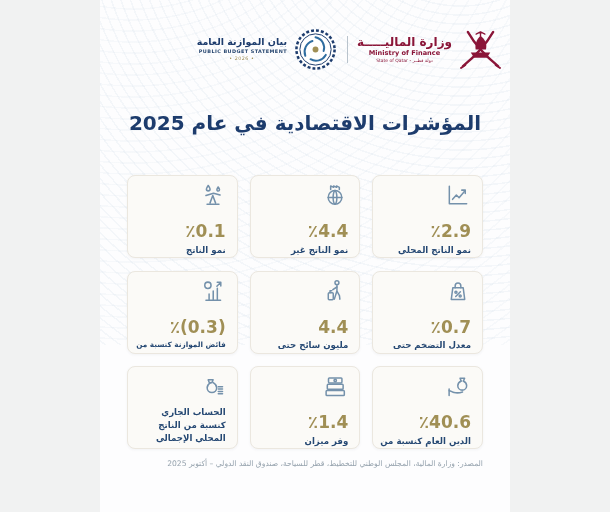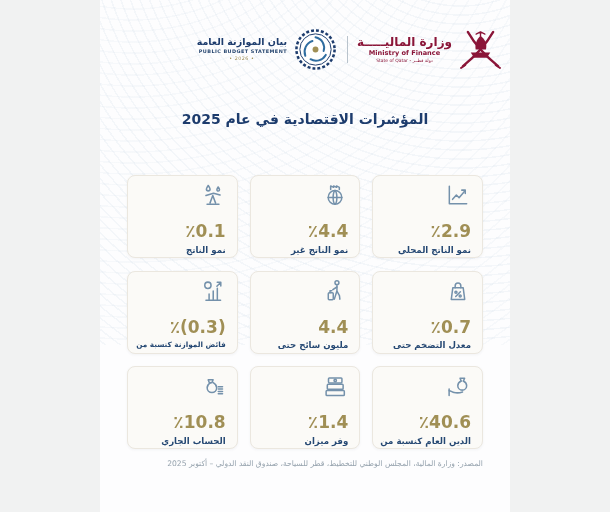--- a/index.html
+++ b/index.html
@@ -30,21 +30,21 @@
   .logo-sep{width:1px;height:27px;background:#b9c3cc;margin:0 3px;}
   .moft-text{text-align:center;line-height:1.1;color:#8a1538;}
   .moft-ar{font-size:12px;font-weight:bold;}
   .moft-en{font-size:6.6px;font-weight:bold;margin-top:1px;}
   .moft-sub{font-size:4.5px;margin-top:1.5px;}
   .emblem{display:block;}
   
   .title{
     position:absolute;top:111px;left:0;right:0;
     text-align:center;direction:rtl;
-    font-size:14px;font-weight:bold;color:#1d3c6d;
+    font-size:20px;font-weight:bold;color:#1d3c6d;
   }
   
   .grid{
     position:absolute;top:175px;left:27px;right:27px;
     display:grid;grid-template-columns:repeat(3,1fr);
     grid-auto-rows:83px;gap:12.5px 12px;direction:rtl;
   }
   .card{
     background:#fbfaf7;border:1px solid #ebe7df;border-radius:8px;
     box-sizing:border-box;padding:6px 11px 5px 7px;
@@ -221,20 +221,19 @@
     </div>
 
     <div class="card">
       <div class="icon">
         <svg width="26" height="26" viewBox="0 0 24 24" class="ic">
           <path d="M8.6 8.9L7.5 6.3h4.6L11 8.9M8.6 8.9h2.4"></path>
           <path d="M9.8 8.9c-2 1.2-3.2 2.9-3.2 4.7a4.4 4.4 0 008.8 0c0-1.8-1.2-3.5-3.2-4.7"></path>
           <path d="M16.9 12.6h3.9M16.9 14.8h3.9M16.9 17h3.9M16.9 19.2h3.9"></path>
         </svg>
       </div>
-      <div class="value">٪10.8</div>
       <div class="label">الحساب الجاري كنسبة من الناتج المحلي الإجمالي</div>
     </div>
 
   </div>
 
   <div class="source">المصدر: وزارة المالية، المجلس الوطني للتخطيط، قطر للسياحة، صندوق النقد الدولي – أكتوبر 2025</div>
 </div>
 
 </body></html>

